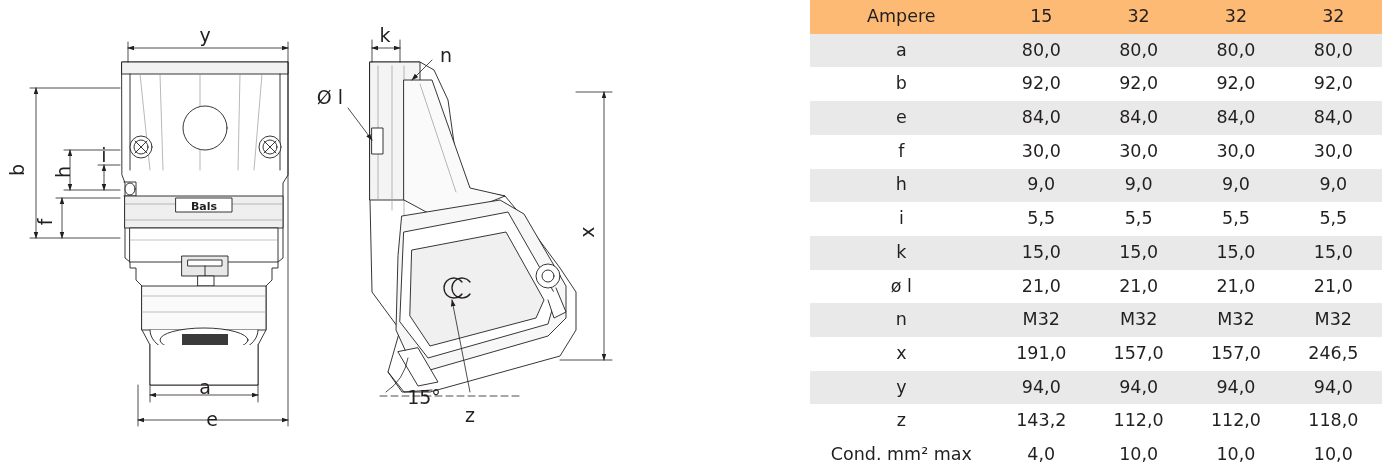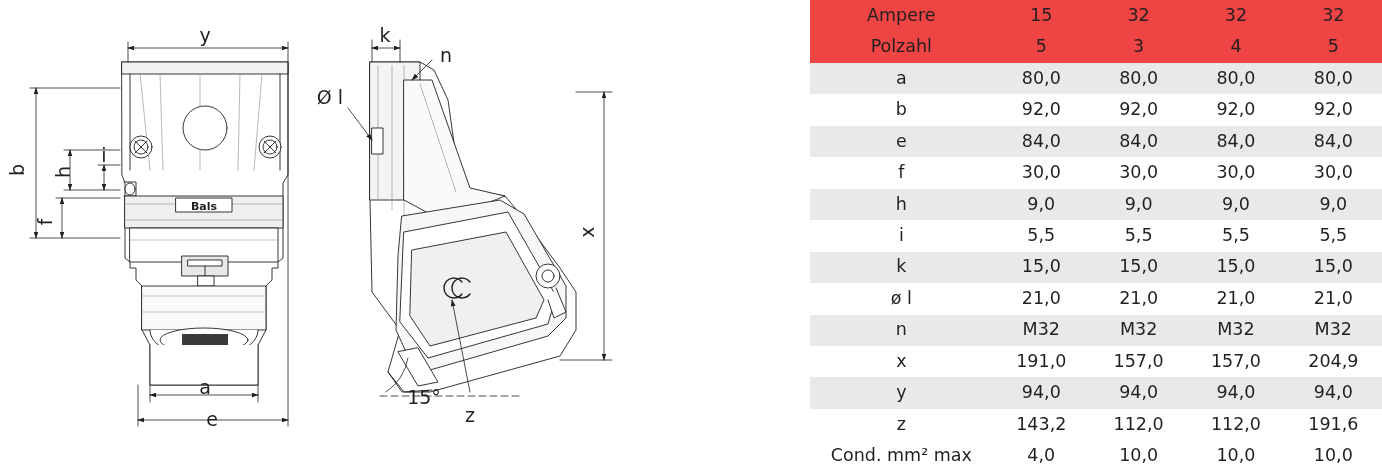--- a/index.html
+++ b/index.html
@@ -42,21 +42,21 @@
     line-height: 29.8px;
     text-align: center;
     white-space: nowrap;
     font-weight: 400;
   }
   #spec-table td.lbl {
     width: 182px;
     text-align: center;
   }
   #spec-table td.val { width: 97px; }
-  tr.hdr td { background: #ef4444; }
+  tr.hdr td { background: #fdba74; }
   tr.shade td { background: #e9e9e9; }
   tr.plain td { background: #ffffff; }
 </style>
 </head>
 <body>
 
 <div id="root">
 
   <div id="drawing">
     <svg width="810" height="472" viewBox="0 0 810 472" xmlns="http://www.w3.org/2000/svg">
@@ -211,27 +211,20 @@
 
   <table id="spec-table">
     <tbody>
       <tr class="hdr">
         <td class="lbl">Ampere</td>
         <td class="val">15</td>
         <td class="val">32</td>
         <td class="val">32</td>
         <td class="val">32</td>
       </tr>
-      <tr class="hdr">
-        <td class="lbl">Polzahl</td>
-        <td class="val">5</td>
-        <td class="val">3</td>
-        <td class="val">4</td>
-        <td class="val">5</td>
-      </tr>
 
       <tr class="shade">
         <td class="lbl">a</td>
         <td class="val">80,0</td>
         <td class="val">80,0</td>
         <td class="val">80,0</td>
         <td class="val">80,0</td>
       </tr>
       <tr class="plain">
         <td class="lbl">b</td>
@@ -287,35 +280,35 @@
         <td class="val">M32</td>
         <td class="val">M32</td>
         <td class="val">M32</td>
         <td class="val">M32</td>
       </tr>
       <tr class="plain">
         <td class="lbl">x</td>
         <td class="val">191,0</td>
         <td class="val">157,0</td>
         <td class="val">157,0</td>
-        <td class="val">204,9</td>
+        <td class="val">246,5</td>
       </tr>
       <tr class="shade">
         <td class="lbl">y</td>
         <td class="val">94,0</td>
         <td class="val">94,0</td>
         <td class="val">94,0</td>
         <td class="val">94,0</td>
       </tr>
       <tr class="plain">
         <td class="lbl">z</td>
         <td class="val">143,2</td>
         <td class="val">112,0</td>
         <td class="val">112,0</td>
-        <td class="val">191,6</td>
+        <td class="val">118,0</td>
       </tr>
       <tr class="plain">
         <td class="lbl">Cond. mm² max</td>
         <td class="val">4,0</td>
         <td class="val">10,0</td>
         <td class="val">10,0</td>
         <td class="val">10,0</td>
       </tr>
     </tbody>
   </table>

